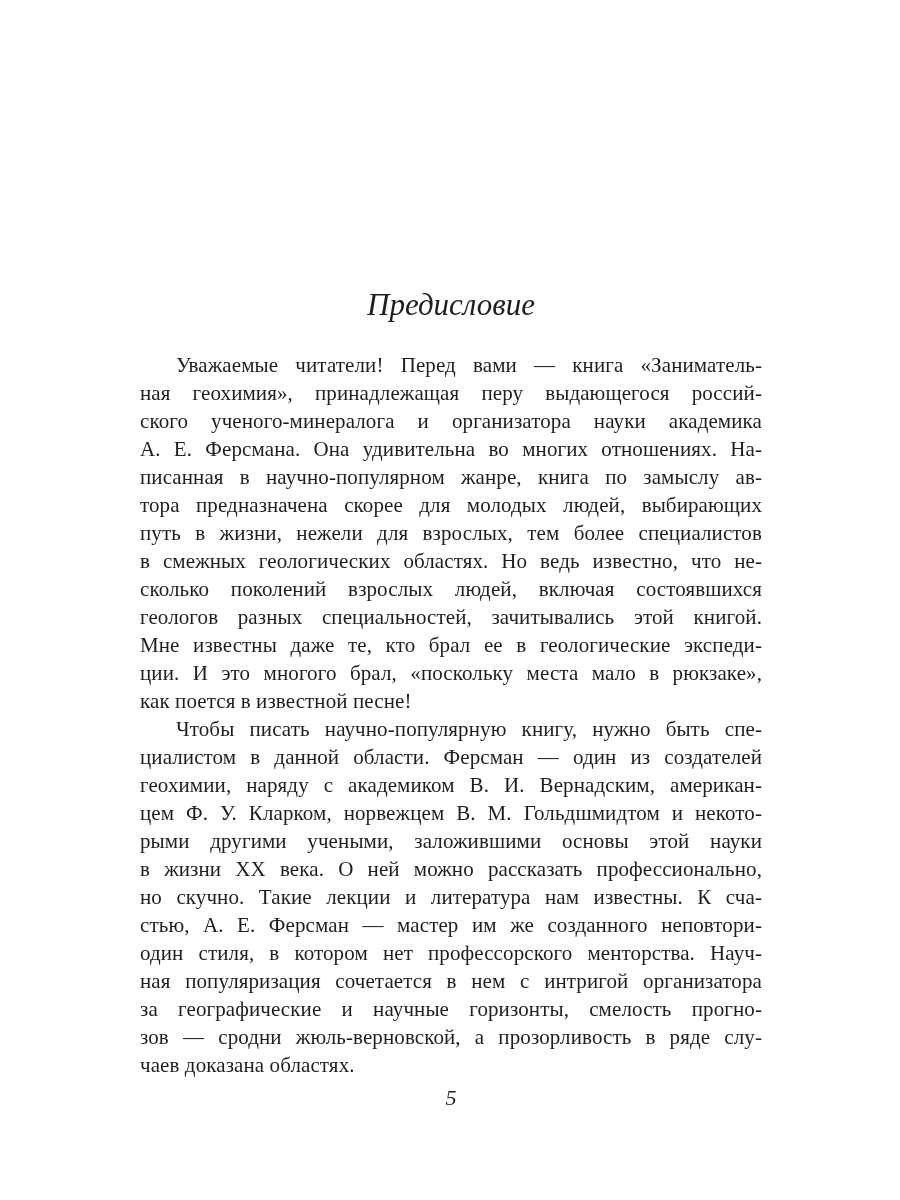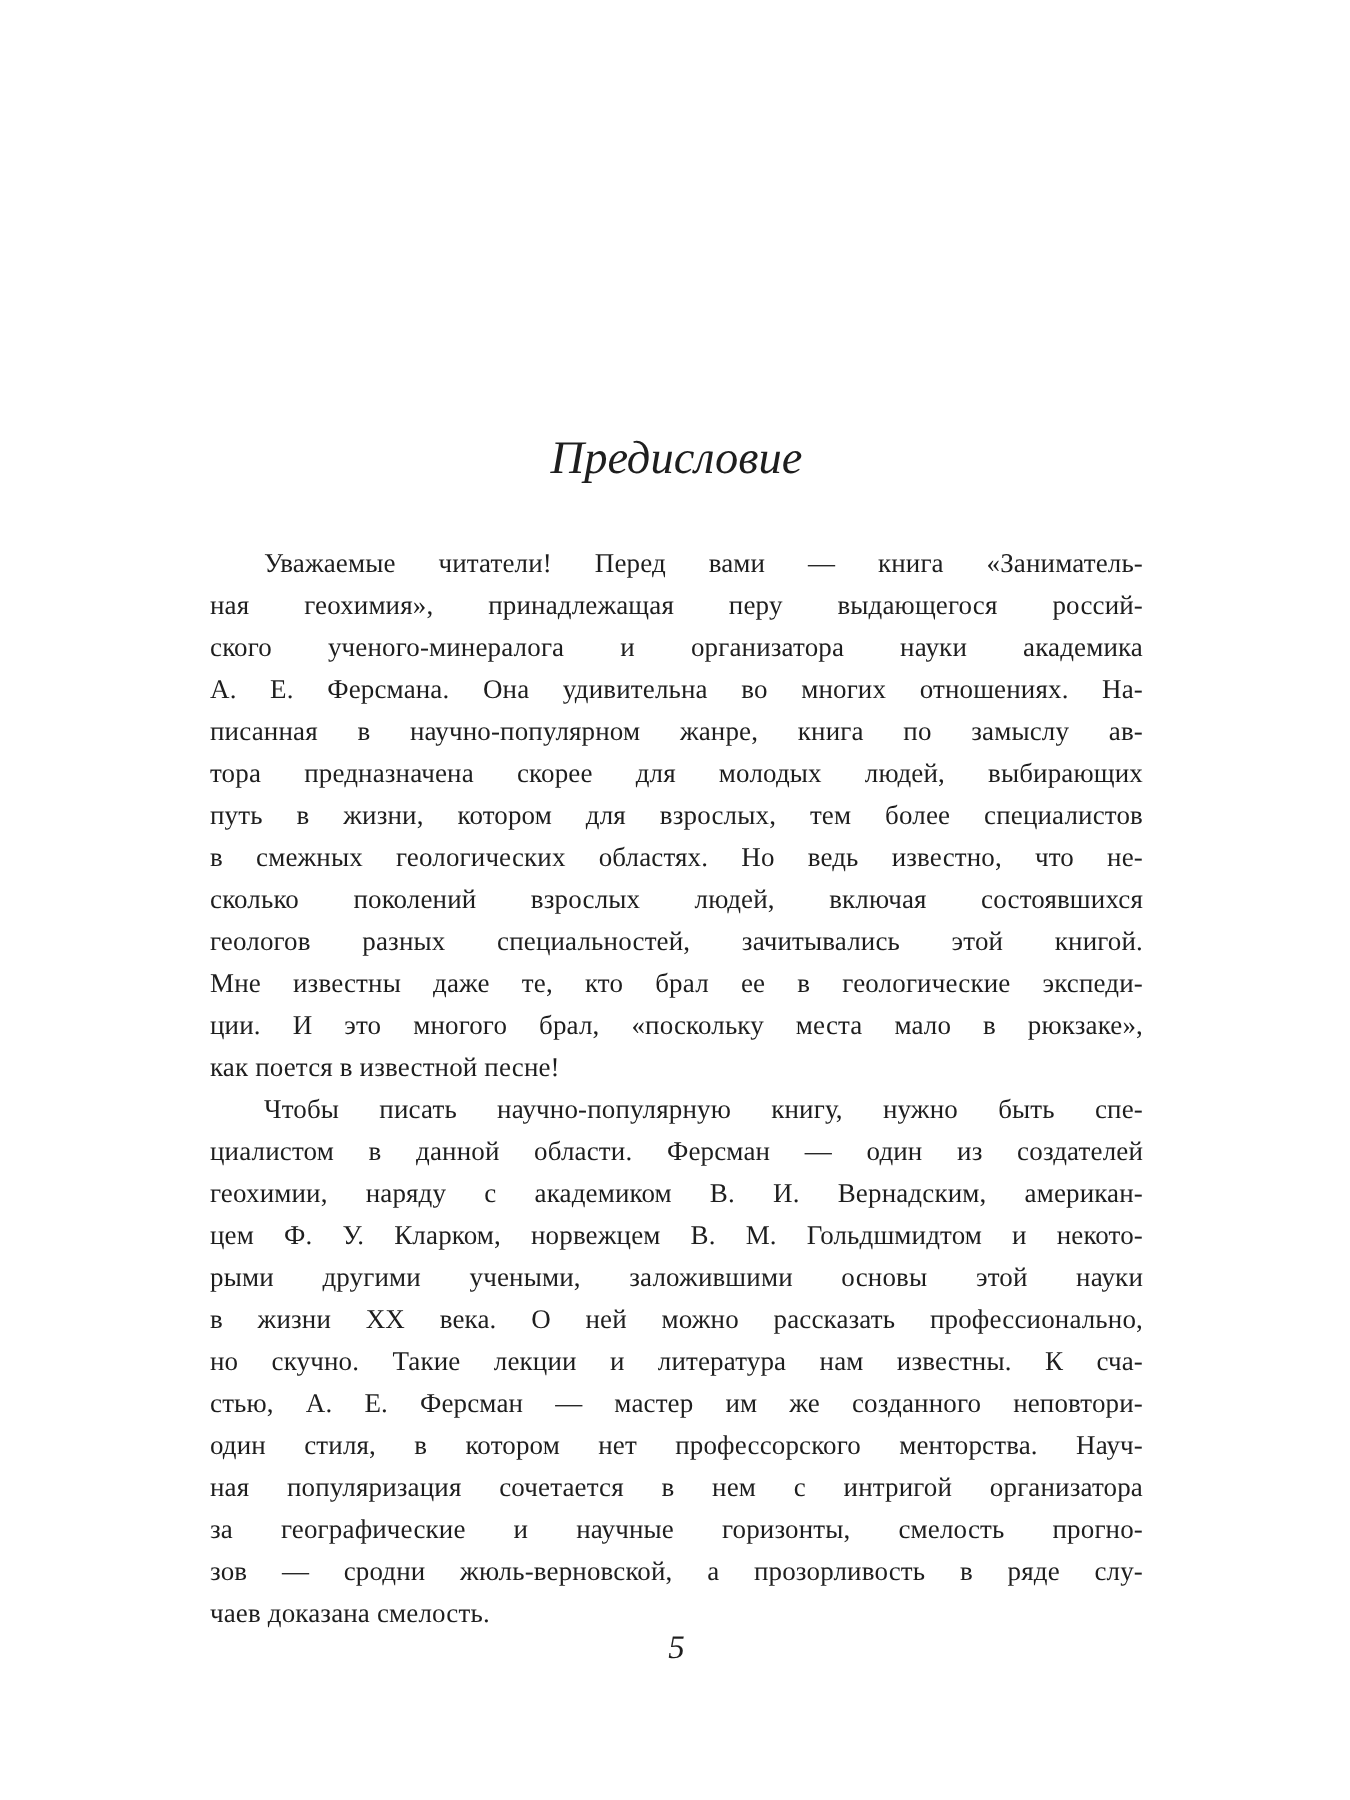--- a/index.html
+++ b/index.html
@@ -24,24 +24,24 @@
     margin: 0;
     text-align: center;
     font-style: italic;
     font-weight: 400;
     font-size: 31px;
     line-height: 34px;
     color: #1e1e1e;
   }
   .body-text {
     position: absolute;
-    top: 361px;
+    top: 351px;
     left: 140px;
     width: 622px;
-    font-size: 18px;
+    font-size: 21px;
   }
   .line {
     display: block;
     height: 28px;
     line-height: 28px;
     overflow: hidden;
     text-align: left;
     letter-spacing: 0.1px;
   }
   .line.justify {
@@ -69,36 +69,36 @@
 <div class="page">
   <h1 class="title">Предисловие</h1>
 
   <div class="body-text">
       <div class="line justify indent">Уважаемые читатели! Перед вами — книга «Заниматель-</div>
       <div class="line justify">ная геохимия», принадлежащая перу выдающегося россий-</div>
       <div class="line justify">ского ученого-минералога и организатора науки академика</div>
       <div class="line justify">А. Е. Ферсмана. Она удивительна во многих отношениях. На-</div>
       <div class="line justify">писанная в научно-популярном жанре, книга по замыслу ав-</div>
       <div class="line justify">тора предназначена скорее для молодых людей, выбирающих</div>
-      <div class="line justify">путь в жизни, котором для взрослых, тем более специалистов</div>
+      <div class="line justify">путь в жизни, нежели для взрослых, тем более специалистов</div>
       <div class="line justify">в смежных геологических областях. Но ведь известно, что не-</div>
       <div class="line justify">сколько поколений взрослых людей, включая состоявшихся</div>
       <div class="line justify">геологов разных специальностей, зачитывались этой книгой.</div>
       <div class="line justify">Мне известны даже те, кто брал ее в геологические экспеди-</div>
       <div class="line justify">ции. И это многого брал, «поскольку места мало в рюкзаке»,</div>
       <div class="line">как поется в известной песне!</div>
       <div class="line justify indent">Чтобы писать научно-популярную книгу, нужно быть спе-</div>
       <div class="line justify">циалистом в данной области. Ферсман — один из создателей</div>
       <div class="line justify">геохимии, наряду с академиком В. И. Вернадским, американ-</div>
       <div class="line justify">цем Ф. У. Кларком, норвежцем В. М. Гольдшмидтом и некото-</div>
       <div class="line justify">рыми другими учеными, заложившими основы этой науки</div>
       <div class="line justify">в жизни XX века. О ней можно рассказать профессионально,</div>
       <div class="line justify">но скучно. Такие лекции и литература нам известны. К сча-</div>
       <div class="line justify">стью, А. Е. Ферсман — мастер им же созданного неповтори-</div>
       <div class="line justify">один стиля, в котором нет профессорского менторства. Науч-</div>
       <div class="line justify">ная популяризация сочетается в нем с интригой организатора</div>
       <div class="line justify">за географические и научные горизонты, смелость прогно-</div>
       <div class="line justify">зов — сродни жюль-верновской, а прозорливость в ряде слу-</div>
-      <div class="line">чаев доказана смелость.</div>
+      <div class="line">чаев доказана областях.</div>
     </div>
 
   <div class="page-number">5</div>
 </div>
 
 </body></html>

